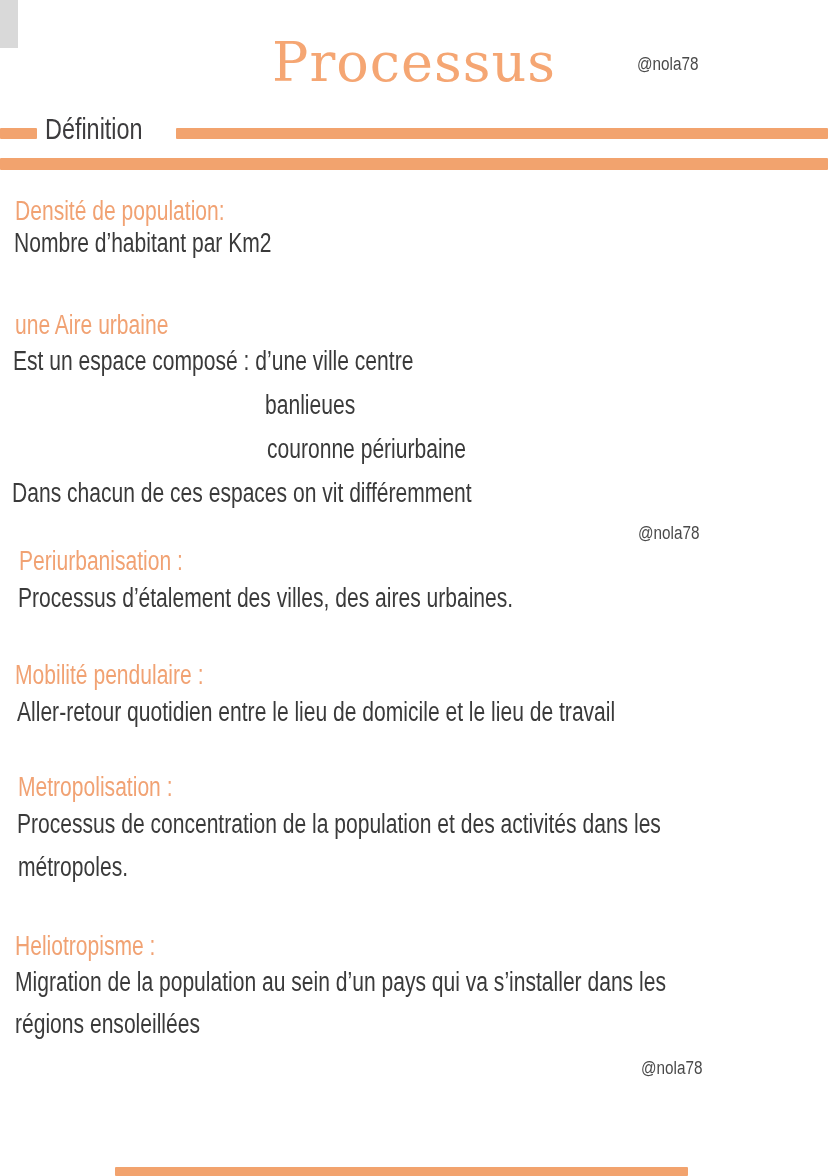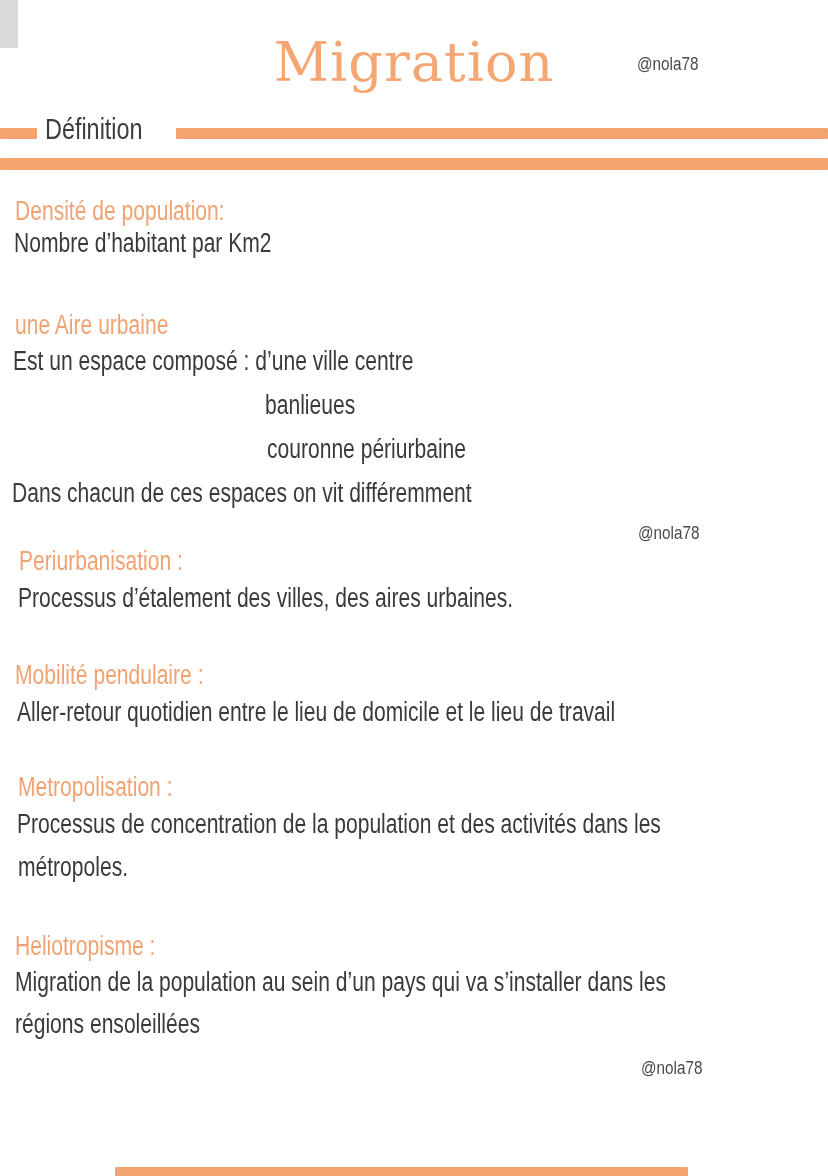--- a/index.html
+++ b/index.html
@@ -56,21 +56,21 @@
     transform:scaleX(0.78);transform-origin:0 0;
   }
 </style>
 </head>
 <body>
 
 <div id="page">
 
   <div class="corner"></div>
 
-  <div class="title">Migration</div>
+  <div class="title">Processus</div>
 
   <div class="handle" style="left:637px;top:54px;">@nola78</div>
 
   <div class="bar" style="left:0;top:128px;width:37px;height:11px;"></div>
   <div class="def-title">Définition</div>
   <div class="bar" style="left:176px;top:128px;width:652px;height:11px;"></div>
   <div class="bar" style="left:0;top:158px;width:828px;height:12px;"></div>
 
   <div class="h" style="left:15px;top:196px;">Densité de population:</div>
   <div class="t" style="left:14px;top:228px;">Nombre d’habitant par Km2</div>

